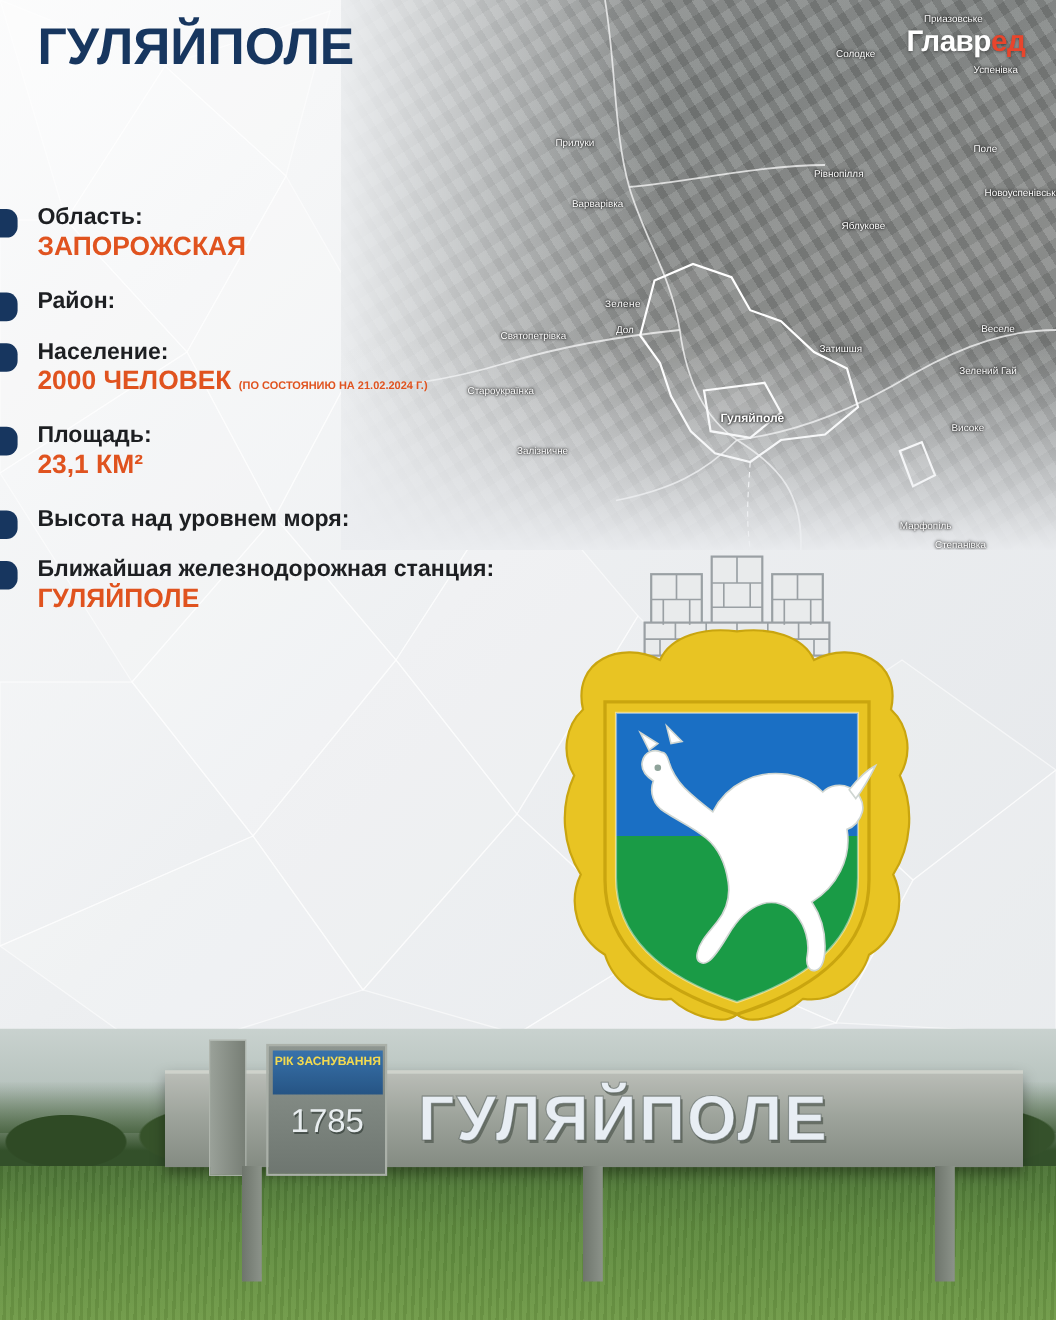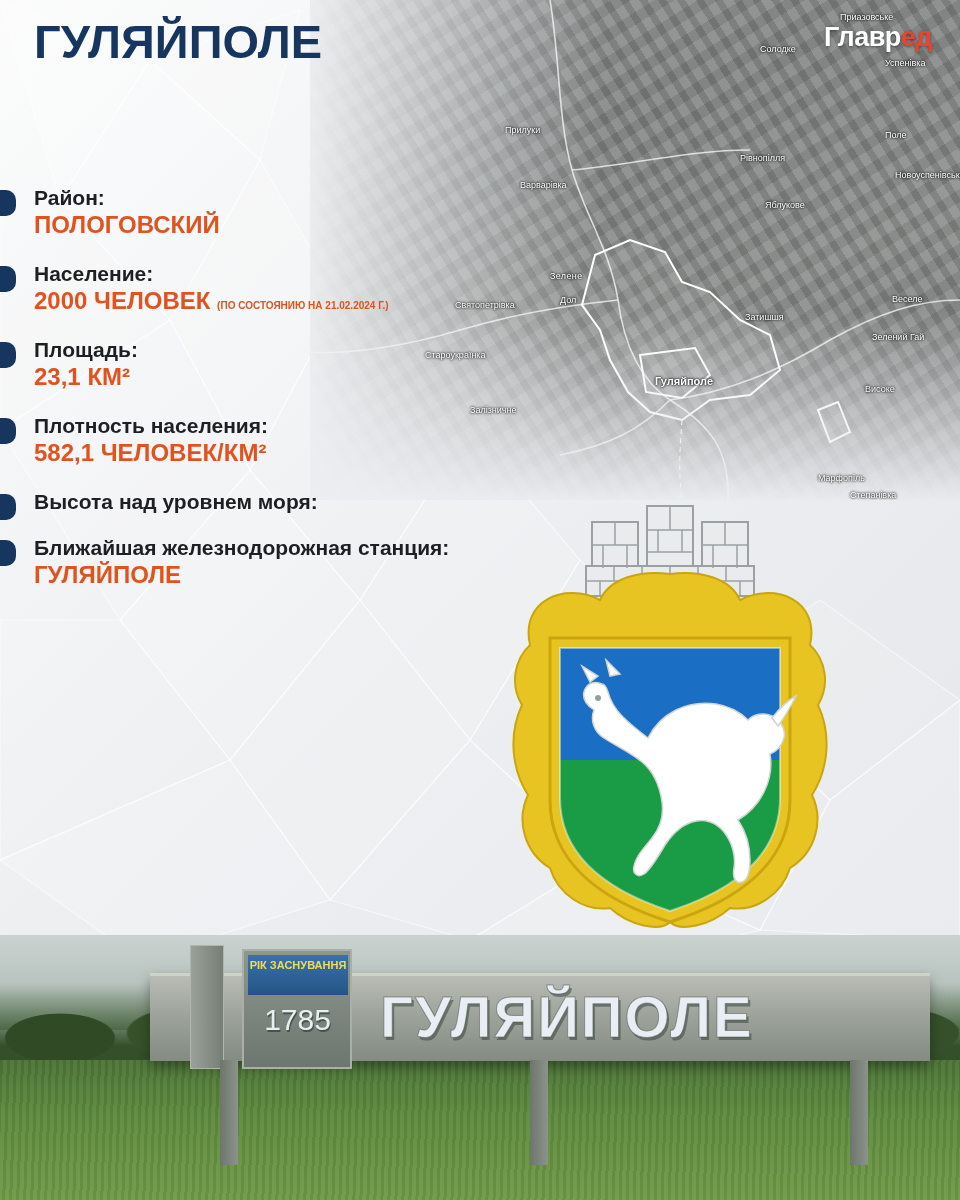--- a/index.html
+++ b/index.html
@@ -247,37 +247,36 @@
     <span class="w1">Главр</span><span class="w2">ед</span>
   </div>
 
   <div class="headline">
     <div class="l2">ГУЛЯЙПОЛЕ</div>
   </div>
 
   <div class="facts" id="facts-list">
       <div class="fact">
         <span class="bullet"></span>
+        <div class="label">Область:</div>
+        <div class="value"><span>ЗАПОРОЖСКАЯ</span></div>
+      </div>
+      <div class="fact">
+        <span class="bullet"></span>
         <div class="label">Район:</div>
-        <div class="value"><span>ПОЛОГОВСКИЙ</span></div>
       </div>
       <div class="fact">
         <span class="bullet"></span>
         <div class="label">Население:</div>
         <div class="value"><span>2000 ЧЕЛОВЕК</span> <span class="note">(ПО СОСТОЯНИЮ НА 21.02.2024 Г.)</span></div>
       </div>
       <div class="fact">
         <span class="bullet"></span>
         <div class="label">Площадь:</div>
         <div class="value"><span>23,1 КМ²</span></div>
-      </div>
-      <div class="fact">
-        <span class="bullet"></span>
-        <div class="label">Плотность населения:</div>
-        <div class="value"><span>582,1 ЧЕЛОВЕК/КМ²</span></div>
       </div>
       <div class="fact">
         <span class="bullet"></span>
         <div class="label">Высота над уровнем моря:</div>
       </div>
       <div class="fact">
         <span class="bullet"></span>
         <div class="label">Ближайшая железнодорожная станция:</div>
         <div class="value"><span>ГУЛЯЙПОЛЕ</span></div>
       </div>

